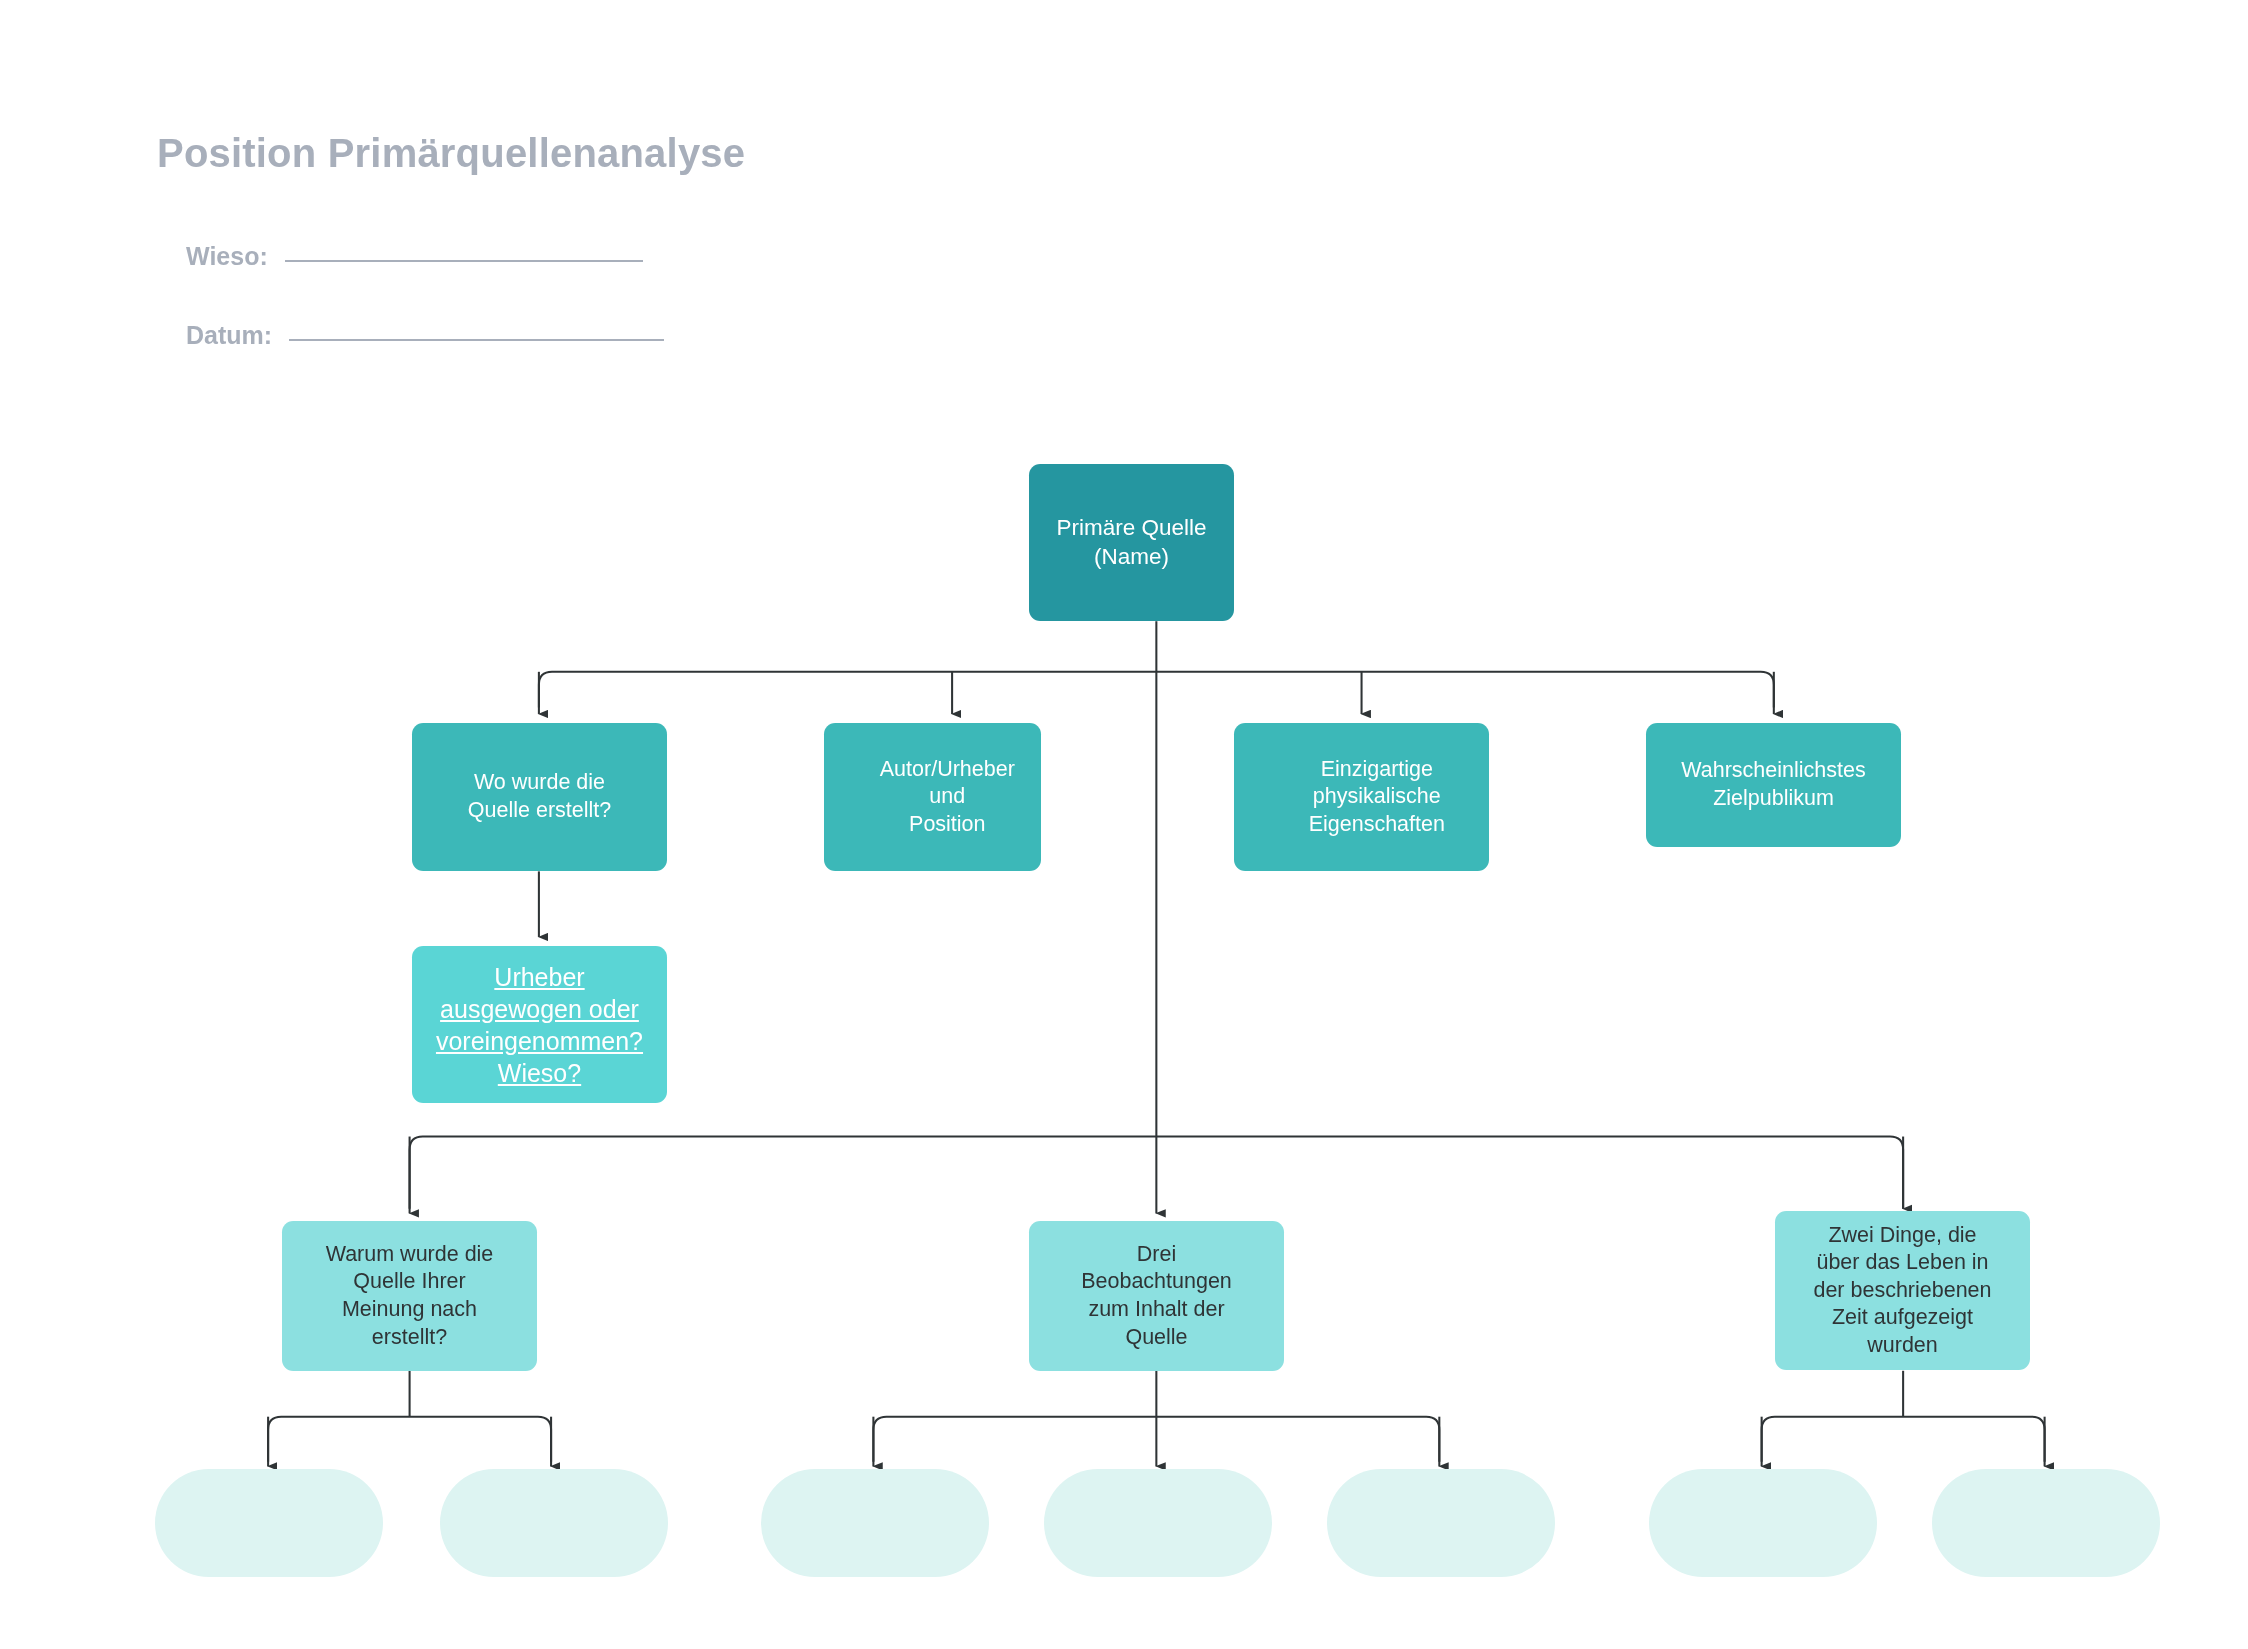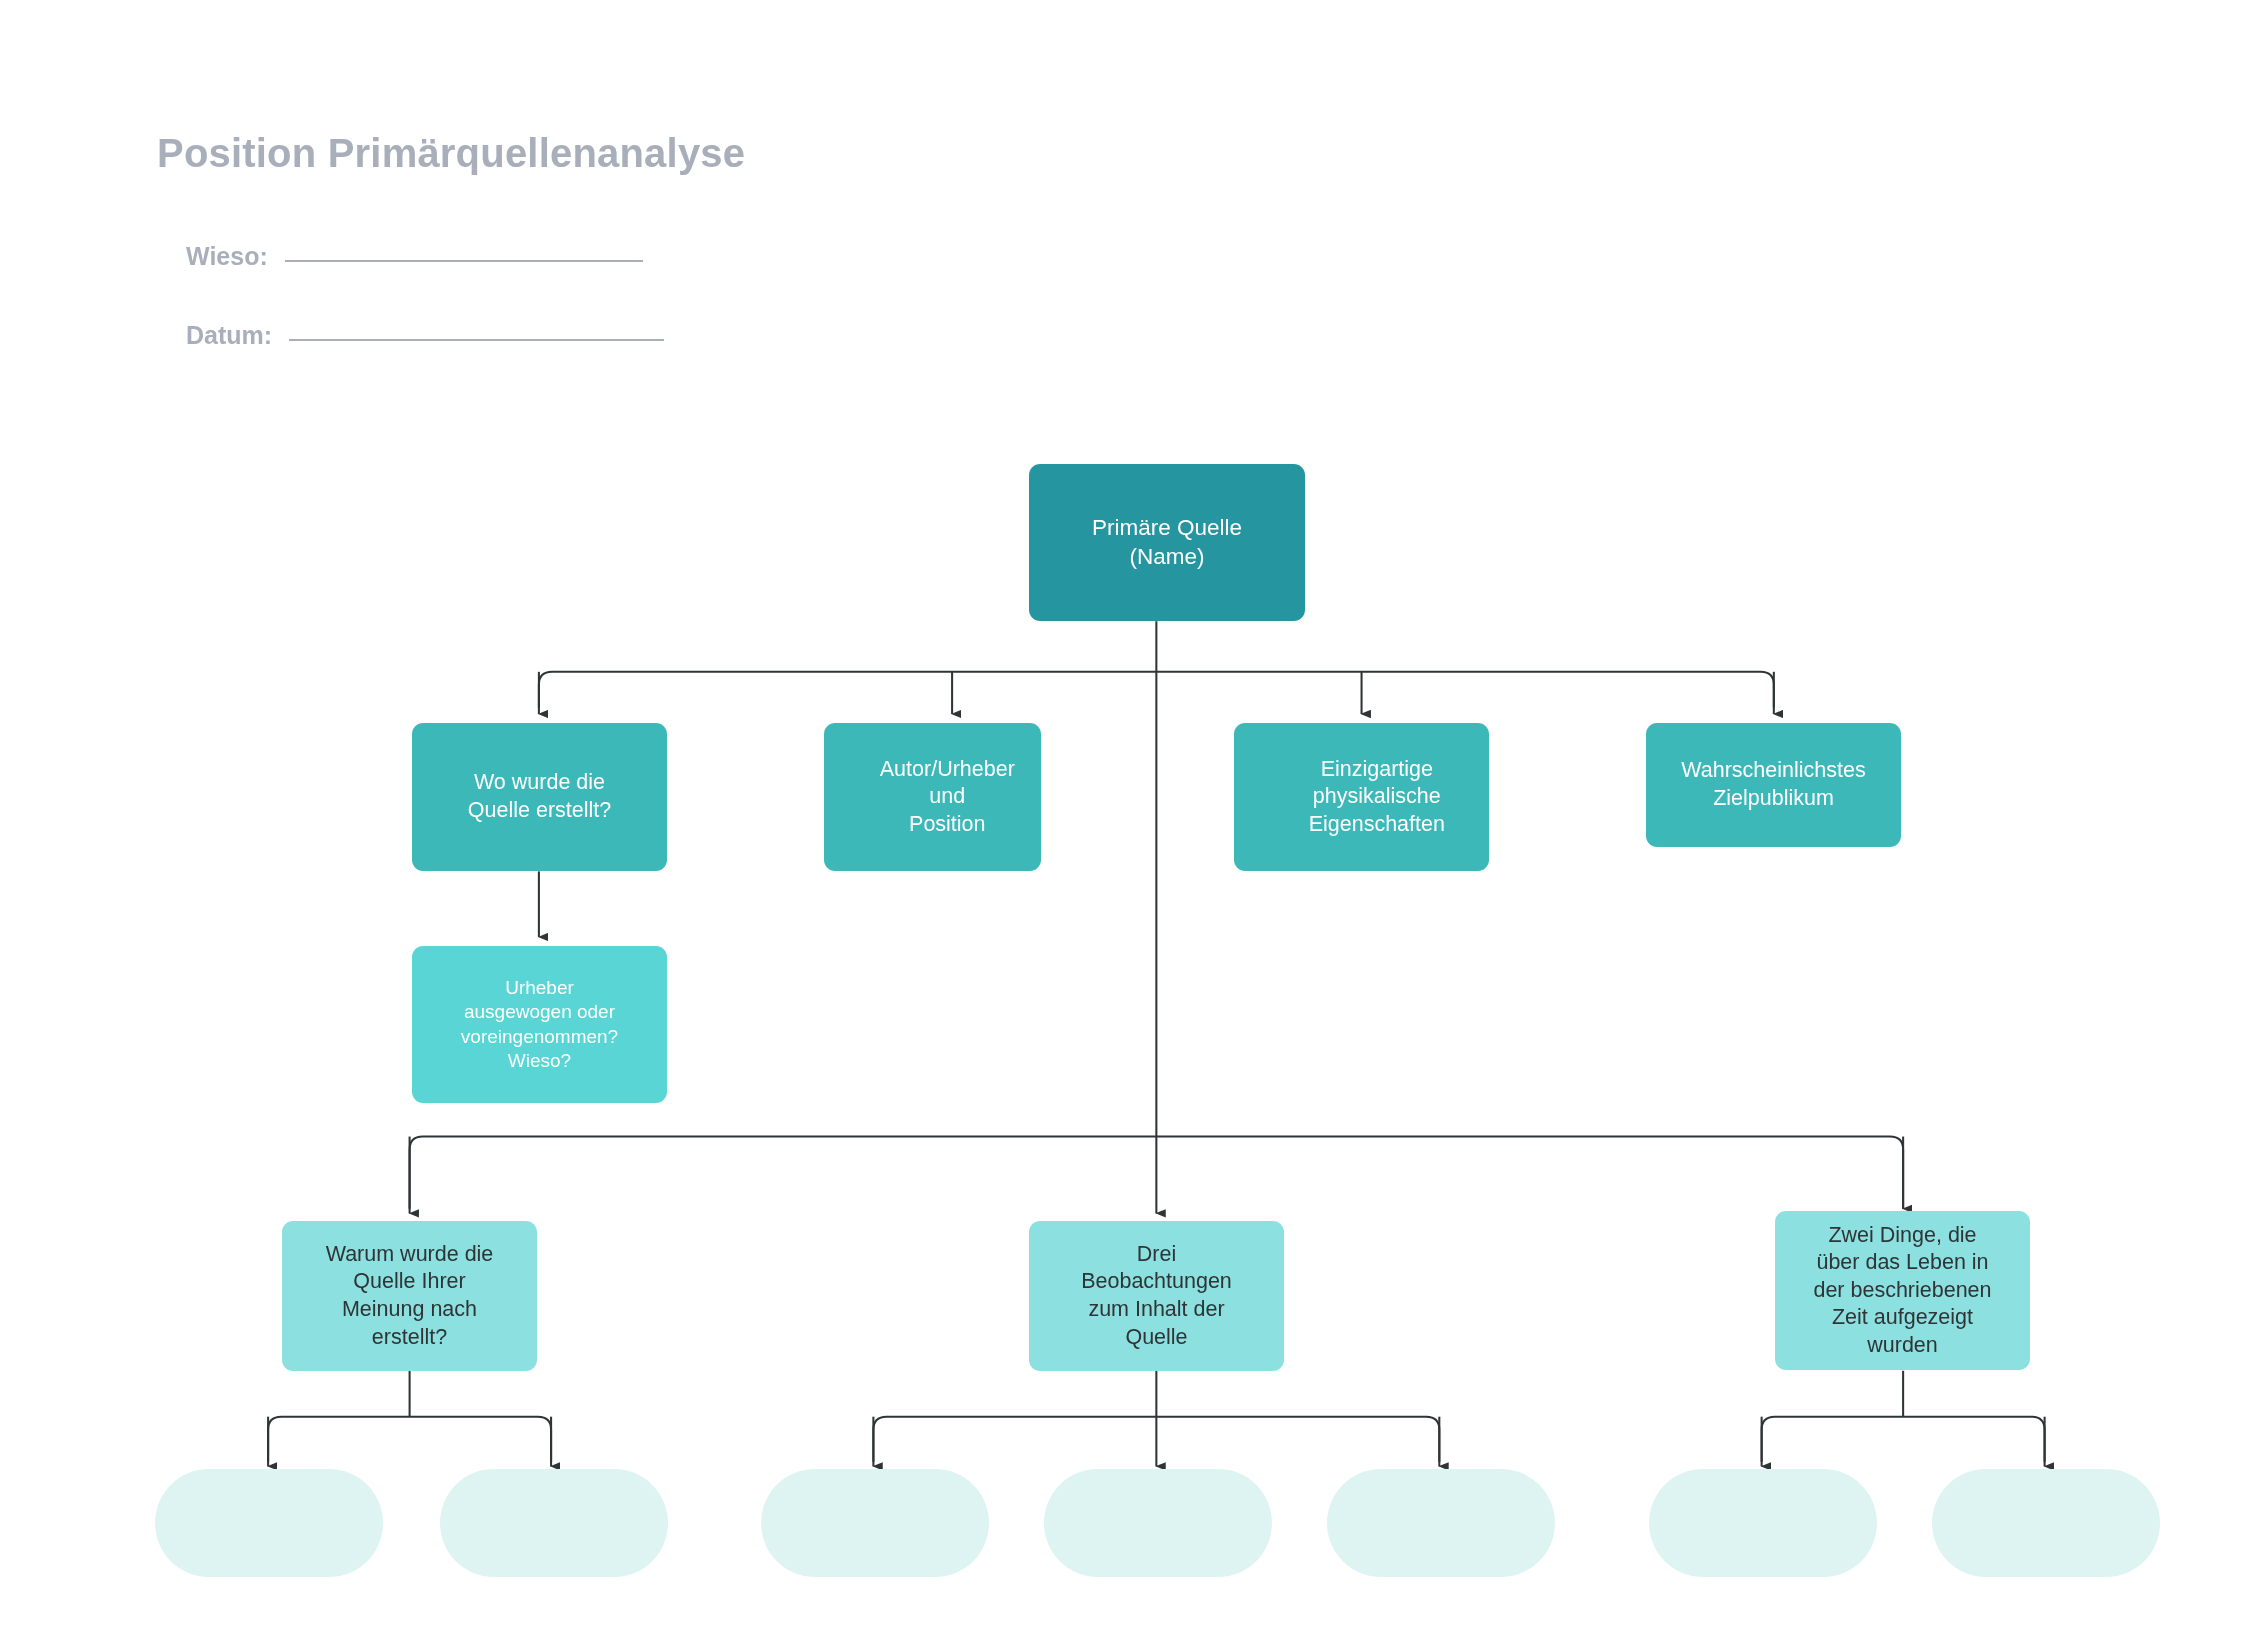--- a/index.html
+++ b/index.html
@@ -91,21 +91,22 @@
   .node-l2 {
     background: #3cb8b8;
     color: #ffffff;
     border-radius: 11.2px;
     font-size: 21.5px;
   }
   .node-l2b {
     background: #5ad5d5;
     color: #ffffff;
     border-radius: 11.2px;
-    font-size: 19px;
+    font-size: 25px;
+    text-decoration: underline;
   }
   .node-l3 {
     background: #8ce0e0;
     color: #2f3436;
     border-radius: 11.2px;
     font-size: 21.5px;
   }
   .node-leaf {
     background: #ddf4f2;
     border-radius: 58px;
@@ -165,21 +166,21 @@
       <path d="M932,1512 L932,1565" stroke="#2f3436" stroke-width="2.2" fill="none" marker-end="url(#arrow)"></path>
       <path d="M1234,1512 L1234,1565" stroke="#2f3436" stroke-width="2.2" fill="none" marker-end="url(#arrow)"></path>
       <path d="M1536,1512 L1536,1565" stroke="#2f3436" stroke-width="2.2" fill="none" marker-end="url(#arrow)"></path>
 
       <path d="M2031,1463 L2031,1512" stroke="#2f3436" stroke-width="2.2" fill="none"></path>
       <path d="M1880,1560 L1880,1526 Q1880,1512 1894,1512 L2168,1512 Q2182,1512 2182,1526 L2182,1560" stroke="#2f3436" stroke-width="2.2" fill="none"></path>
       <path d="M1880,1512 L1880,1565" stroke="#2f3436" stroke-width="2.2" fill="none" marker-end="url(#arrow)"></path>
       <path d="M2182,1512 L2182,1565" stroke="#2f3436" stroke-width="2.2" fill="none" marker-end="url(#arrow)"></path>
     </svg>
 
-    <div class="node node-root" style="left:1029px; top:464px; width:276px; height:157px;">Primäre Quelle<br>(Name)</div>
+    <div class="node node-root" style="left:1029px; top:464px; width:205px; height:157px;">Primäre Quelle<br>(Name)</div>
 
     <div class="node node-l2" style="left:412px; top:723px; width:255px; height:148px;">Wo wurde die<br>Quelle erstellt?</div>
 
     <div class="node node-l2" style="left:824px; top:723px; width:217px; height:148px;padding-left:39px;">Autor/Urheber und<br>Position</div>
 
     <div class="node node-l2" style="left:1234px; top:723px; width:255px; height:148px;padding-left:40px;">Einzigartige<br>physikalische<br>Eigenschaften</div>
 
     <div class="node node-l2" style="left:1646px; top:723px; width:255px; height:124px;">Wahrscheinlichstes<br>Zielpublikum</div>
 
     <div class="node node-l2b" style="left:412px; top:946px; width:255px; height:157px;">Urheber<br>ausgewogen oder<br>voreingenommen?<br>Wieso?</div>

